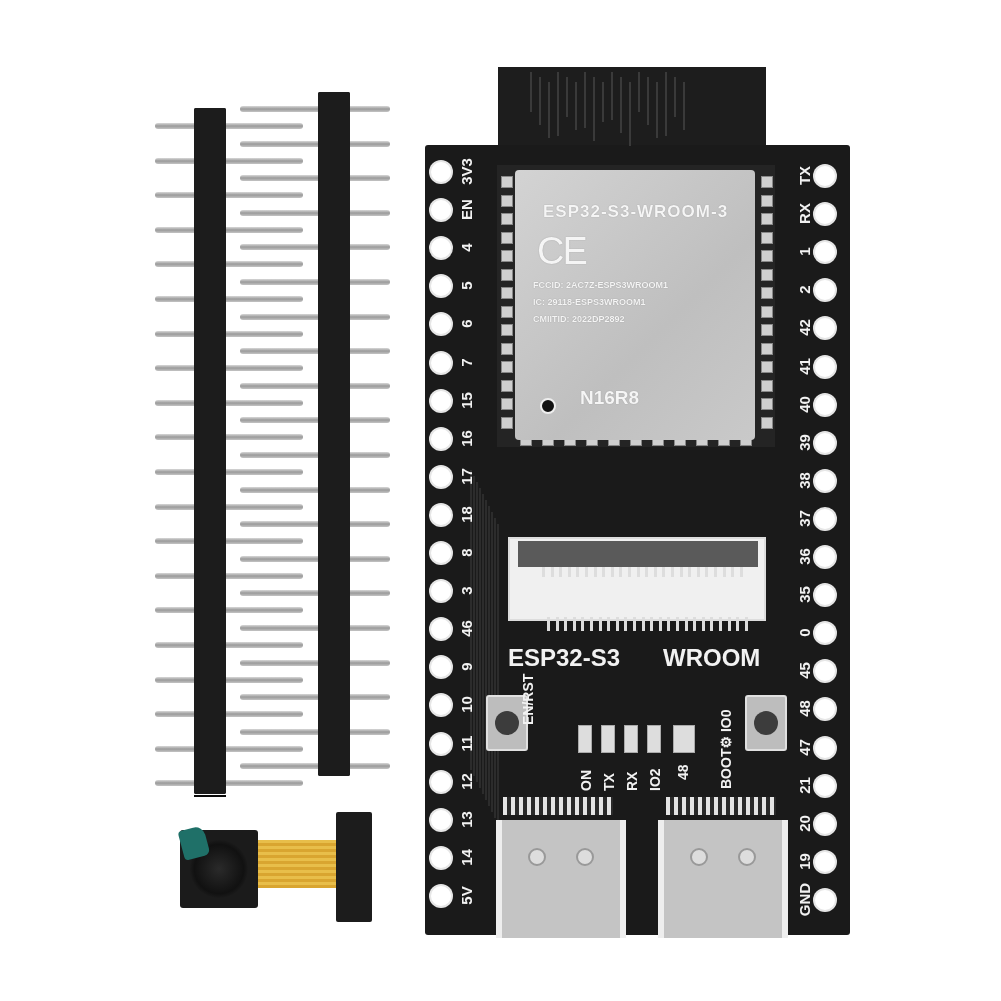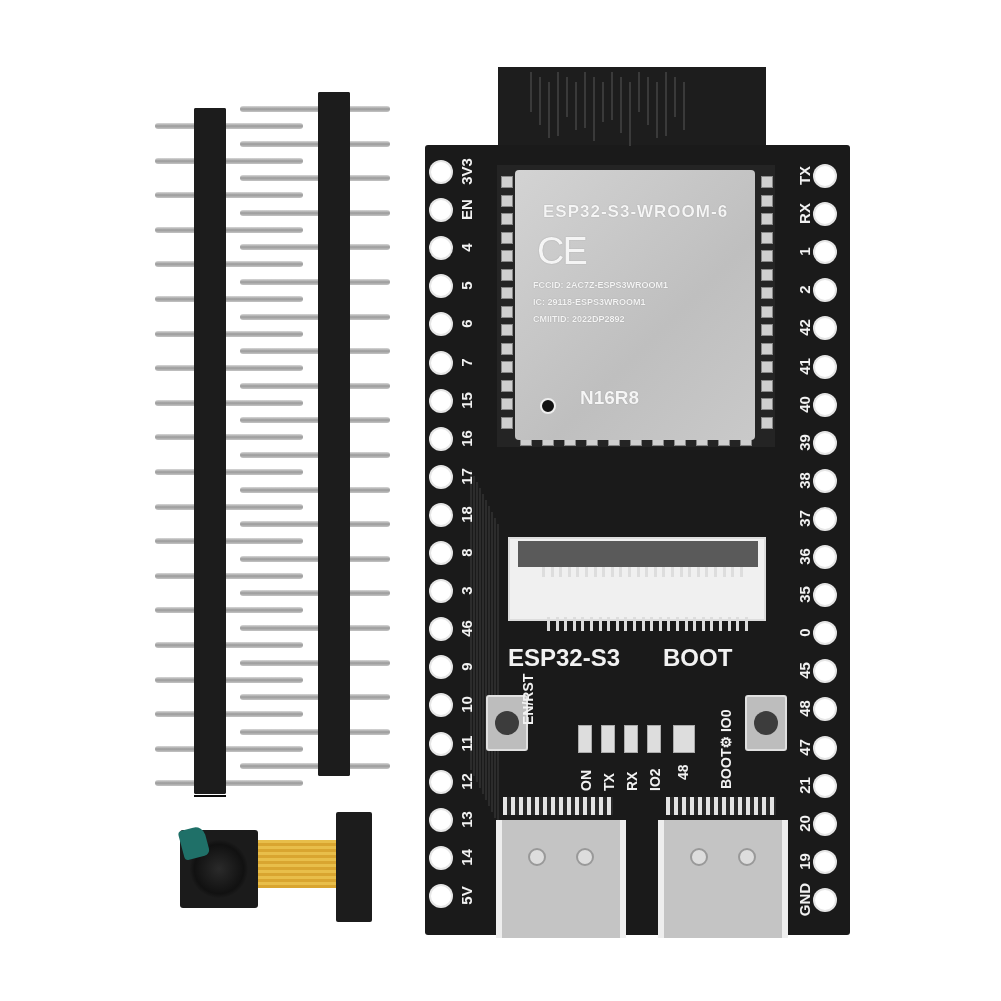--- a/index.html
+++ b/index.html
@@ -178,21 +178,21 @@
     <div class="castel" style="left:586px;top:434px;"></div>
     <div class="castel" style="left:608px;top:434px;"></div>
     <div class="castel" style="left:630px;top:434px;"></div>
     <div class="castel" style="left:652px;top:434px;"></div>
     <div class="castel" style="left:674px;top:434px;"></div>
     <div class="castel" style="left:696px;top:434px;"></div>
     <div class="castel" style="left:718px;top:434px;"></div>
     <div class="castel" style="left:740px;top:434px;"></div>
   </div>
 <div class="abs" id="module">
-  <div class="mtext" style="left:28px;top:32px;font-size:17px;letter-spacing:1px;">ESP32-S3-WROOM-6</div>
+  <div class="mtext" style="left:28px;top:32px;font-size:17px;letter-spacing:1px;">ESP32-S3-WROOM-3</div>
   <div class="mtext" style="left:22px;top:60px;font-size:38px;font-weight:normal;letter-spacing:-2px;">CE</div>
   <div class="mtext" style="left:18px;top:110px;font-size:9px;">FCCID: 2AC7Z-ESPS3WROOM1</div>
   <div class="mtext" style="left:18px;top:127px;font-size:9px;">IC: 29118-ESPS3WROOM1</div>
   <div class="mtext" style="left:18px;top:144px;font-size:9px;">CMIITID: 2022DP2892</div>
   <div class="abs" style="left:25px;top:228px;width:12px;height:12px;border-radius:50%;background:#111;border:2px solid #eee;"></div>
   <div class="mtext" style="left:65px;top:217px;font-size:19px;">N16R8</div>
 </div>
 
 <div class="abs" id="fpc"></div>
 <div class="abs" id="fpc-top"></div>
@@ -241,21 +241,21 @@
     <div class="fpin" style="left:719px;top:617px;height:14px;"></div>
     <div class="fpin" style="left:722.6px;top:567px;"></div>
     <div class="fpin" style="left:727.6px;top:617px;height:14px;"></div>
     <div class="fpin" style="left:731.2px;top:567px;"></div>
     <div class="fpin" style="left:736.2px;top:617px;height:14px;"></div>
     <div class="fpin" style="left:739.8px;top:567px;"></div>
     <div class="fpin" style="left:744.8px;top:617px;height:14px;"></div>
   </div>
 
 <div class="silk" style="left:508px;top:644px;font-size:24px;">ESP32-S3</div>
-<div class="silk" style="left:663px;top:644px;font-size:24px;">BOOT</div>
+<div class="silk" style="left:663px;top:644px;font-size:24px;">WROOM</div>
 
 <div class="btn" style="left:486px;top:695px;">
     <div class="cap"></div>
   </div>
 <div class="silk" style="left:520px;top:725px;font-size:14px;transform:rotate(-90deg);transform-origin:left top;">EN/RST</div>
 <div class="btn" style="left:745px;top:695px;">
     <div class="cap"></div>
   </div>
 <div class="silk" style="left:718px;top:789px;font-size:14px;transform:rotate(-90deg);transform-origin:left top;">BOOT⚙ IO0</div>
 

